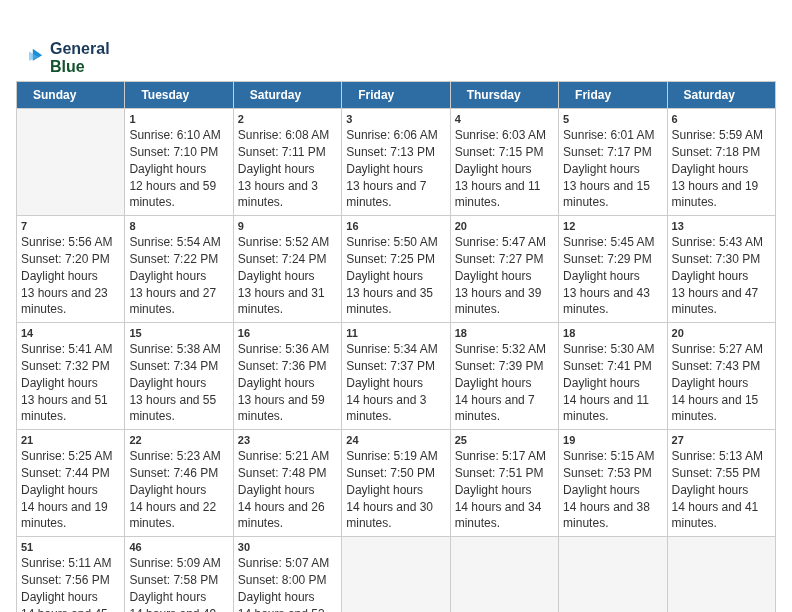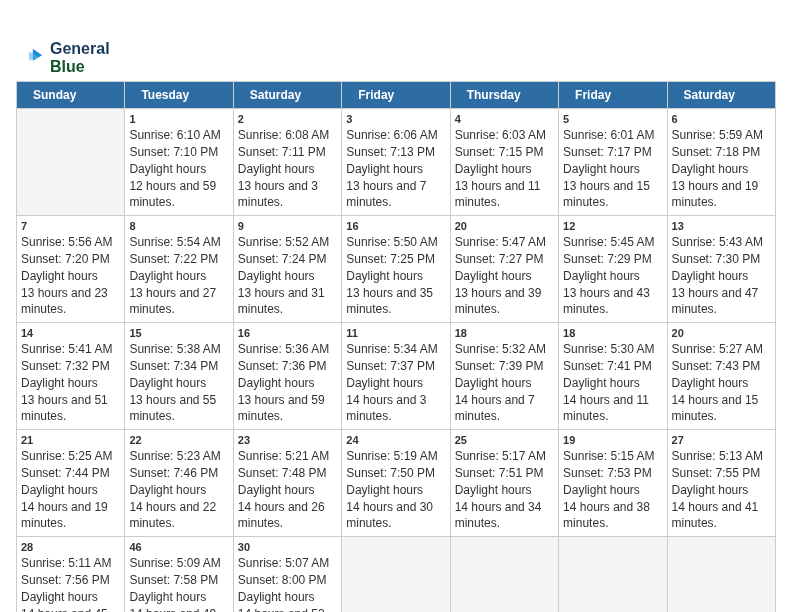--- a/index.html
+++ b/index.html
@@ -221,21 +221,21 @@
           <span class="day-num">19</span>
           <div class="day-info">Sunrise: 5:15 AM<br>Sunset: 7:53 PM<br>Daylight hours<br>14 hours and 38 minutes.</div>
         </td>
         <td>
           <span class="day-num">27</span>
           <div class="day-info">Sunrise: 5:13 AM<br>Sunset: 7:55 PM<br>Daylight hours<br>14 hours and 41 minutes.</div>
         </td>
       </tr>
       <tr>
         <td>
-          <span class="day-num">28</span>
+          <span class="day-num">51</span>
           <div class="day-info">Sunrise: 5:11 AM<br>Sunset: 7:56 PM<br>Daylight hours<br>14 hours and 45 minutes.</div>
         </td>
         <td>
           <span class="day-num">46</span>
           <div class="day-info">Sunrise: 5:09 AM<br>Sunset: 7:58 PM<br>Daylight hours<br>14 hours and 49 minutes.</div>
         </td>
         <td>
           <span class="day-num">30</span>
           <div class="day-info">Sunrise: 5:07 AM<br>Sunset: 8:00 PM<br>Daylight hours<br>14 hours and 53 minutes.</div>
         </td>

